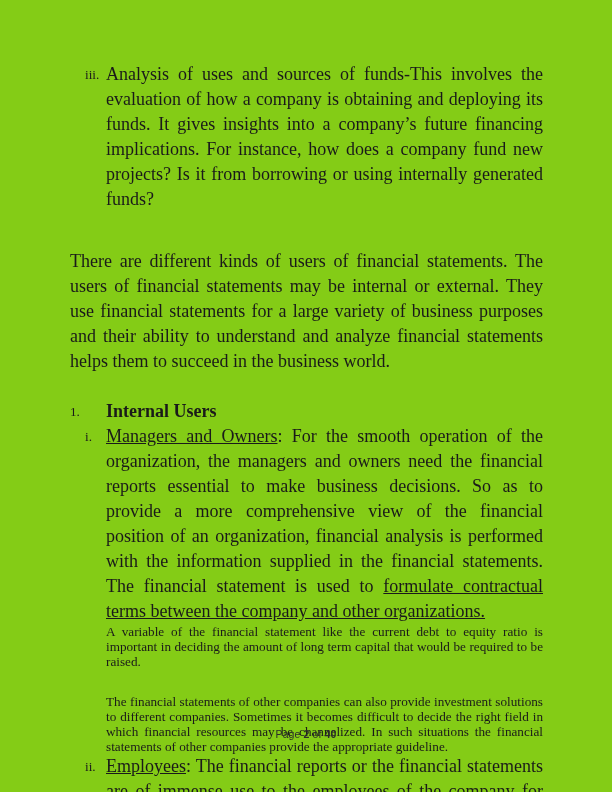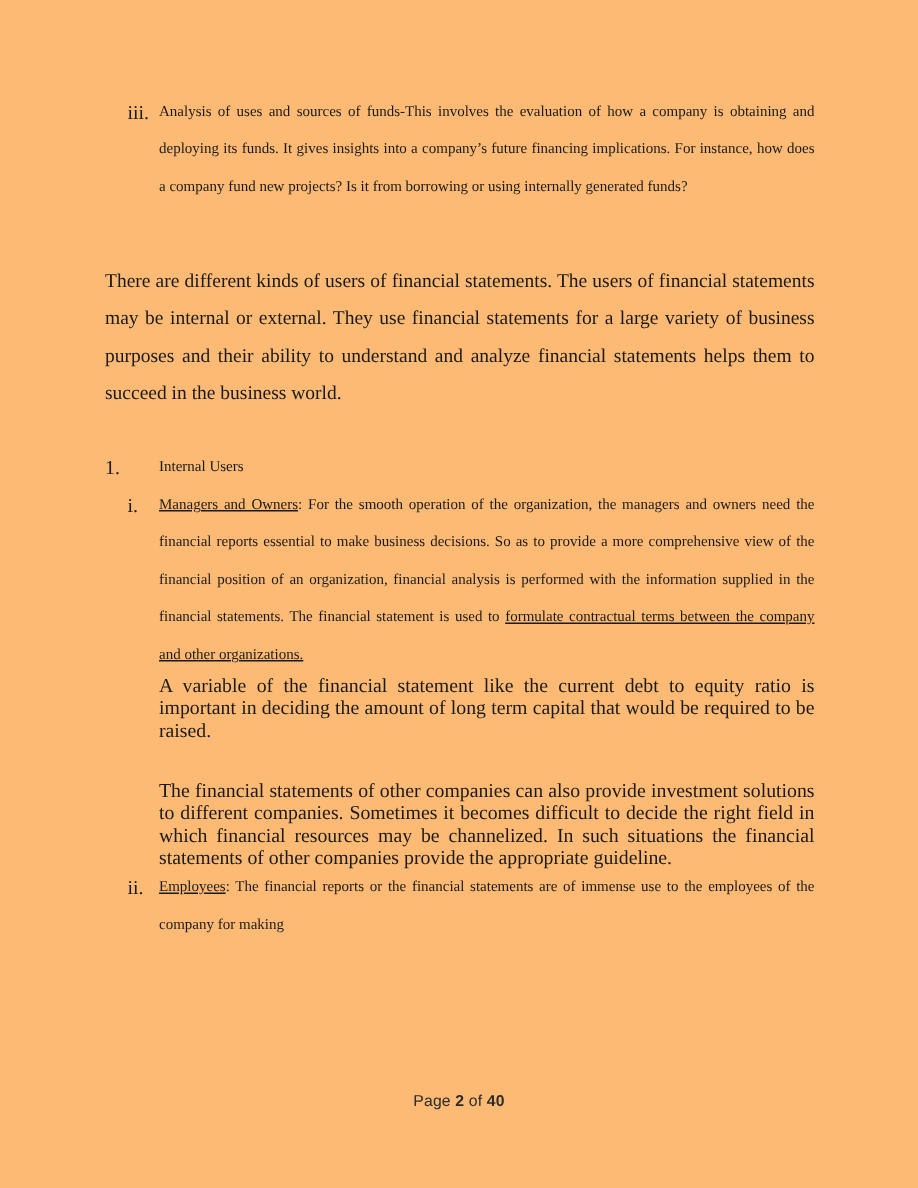--- a/index.html
+++ b/index.html
@@ -4,35 +4,35 @@
 <style>
   html, body {
     margin: 0;
     padding: 0;
     background: #ffffff;
   }
   .page {
     position: relative;
     width: 612px;
     height: 792px;
-    background: #fdba74;
+    background: #84cc16;
     overflow: hidden;
     font-family: "Liberation Serif", "DejaVu Serif", serif;
     color: #1a1a1a;
     box-sizing: border-box;
   }
   .content {
     position: absolute;
     left: 70px;
     top: 62px;
     width: 473px;
   }
   p, .block {
     margin: 0;
-    font-size: 13px;
+    font-size: 18px;
     line-height: 25px;
     text-align: justify;
     text-justify: inter-word;
   }
   .body-text {
     margin: 0;
   }
   
   .list-row {
     display: flex;
@@ -47,21 +47,21 @@
     padding-left: 15px;
     box-sizing: border-box;
   }
   .marker.num {
     flex: 0 0 36px;
     width: 36px;
     padding-left: 0px;
   }
   .list-body {
     flex: 1 1 auto;
-    font-size: 10px;
+    font-size: 18px;
     line-height: 25px;
     text-align: justify;
     text-justify: inter-word;
   }
   .list-body.last-flush,
   .body-text.last-flush {
     text-align-last: left;
   }
   .indent-para {
     margin-left: 36px;
@@ -76,21 +76,21 @@
     text-decoration: underline;
     font-size: 13.2px;
     line-height: 25px;
   }
   .heading-bold {
     font-weight: bold;
     font-size: 13.2px;
     line-height: 25px;
   }
   .sub-bold {
-    font-weight: normal;
+    font-weight: bold;
   }
   u.plain {
     text-decoration: underline;
   }
   .spacer-line {
     height: 25px;
   }
   .gap-lg {
     height: 37px;
   }

